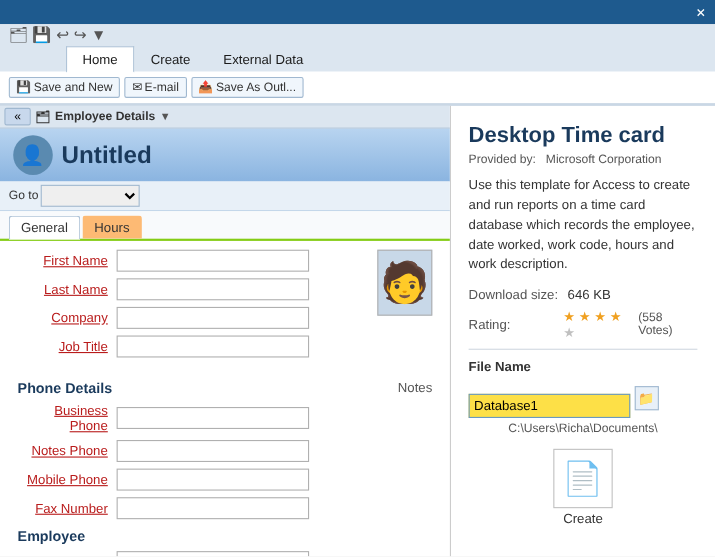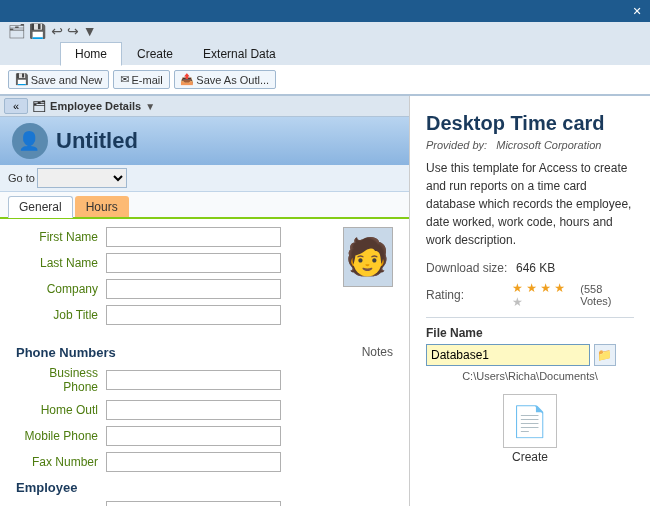--- a/index.html
+++ b/index.html
@@ -39,41 +39,41 @@
     .form-toolbar-btn { font-size: 11px; display: flex; align-items: center; gap: 2px; padding: 2px 6px; border: 1px solid #a0b8d0; background: #f0f6fc; cursor: pointer; border-radius: 2px; color: #333; }
 
     
     .form-tabs { display: flex; border-bottom: 2px solid #84cc16; padding: 4px 8px 0; background: #f8fafc; }
     .form-tab { padding: 3px 10px; font-size: 12px; cursor: pointer; border: 1px solid transparent; border-bottom: none; margin-right: 2px; background: #fdba74; border-radius: 3px 3px 0 0; color: #333; }
     .form-tab.active { background: white; border-color: #b0c4d8; border-bottom: 1px solid white; margin-bottom: -1px; }
 
     
     .form-content { padding: 8px 16px; }
     .form-row { display: flex; align-items: center; margin-bottom: 6px; }
-    .form-label { font-size: 12px; color: #4d7c0f; width: 90px; text-align: right; padding-right: 8px; }
+    .form-label { font-size: 12px; color: #b91c1c; width: 90px; text-align: right; padding-right: 8px; text-decoration: underline; }
     .form-input { height: 20px; border: 1px solid #b0b0b0; background: white; width: 175px; font-size: 11px; padding: 0 3px; }
     .photo-placeholder { width: 50px; height: 60px; border: 1px solid #b0b0b0; background: #c8d8e8; display: flex; align-items: center; justify-content: center; overflow: hidden; margin-left: 8px; }
     .photo-person { font-size: 36px; color: #6a9aba; line-height: 1; }
 
     .section-title { font-size: 13px; font-weight: bold; color: #1a3a5c; margin: 8px 0 6px; }
     .notes-label { font-size: 12px; color: #555; margin-left: 4px; }
 
     
     .right-panel { flex: 1; padding: 16px 16px; background: white; overflow-y: auto; }
     .panel-title { font-size: 20px; color: #1a3a5c; font-weight: bold; margin-bottom: 4px; }
-    .panel-provided { font-size: 11px; color: #555; margin-bottom: 8px; font-style: italic; }
+    .panel-provided { font-size: 11px; color: #555; margin-bottom: 8px; }
     .panel-desc { font-size: 12px; color: #333; line-height: 1.5; margin-bottom: 12px; }
     .panel-row { display: flex; align-items: center; margin-bottom: 6px; font-size: 12px; }
     .panel-row-label { color: #555; width: 90px; }
     .panel-row-value { color: #333; }
     .star { color: #f0a020; }
     .star-empty { color: #c0c0c0; }
     .file-name-label { font-size: 12px; color: #333; margin-bottom: 4px; font-weight: bold; }
     .file-name-row { display: flex; align-items: center; gap: 4px; margin-bottom: 4px; }
-    .file-name-input { height: 22px; border: 1px solid #6a9ac0; background: #fef9c3; width: 164px; font-size: 12px; padding: 0 4px; }
+    .file-name-input { height: 22px; border: 1px solid #6a9ac0; background: #fde047; width: 147px; font-size: 12px; padding: 0 4px; margin-top: 14px; }
     .file-path { font-size: 11px; color: #555; margin-bottom: 12px; text-align: center; }
     .file-browse-btn { width: 22px; height: 22px; border: 1px solid #a0b8d0; background: #e8f0f8; display: flex; align-items: center; justify-content: center; cursor: pointer; font-size: 12px; }
 
     
     .create-area { display: flex; flex-direction: column; align-items: center; }
     .create-icon-box { width: 54px; height: 54px; border: 1px solid #c0c0c0; background: white; display: flex; align-items: center; justify-content: center; margin-bottom: 2px; cursor: pointer; }
     .create-icon { font-size: 30px; color: #555; }
     .create-label { font-size: 12px; color: #333; }
 
     .separator { height: 1px; background: #d0d8e0; margin: 8px 0; }
@@ -167,29 +167,29 @@
             <span class="form-label">Job Title</span>
             <input class="form-input" type="text" style="">
           </div>
         </div>
         <div class="photo-placeholder">
           <span class="photo-person">🧑</span>
         </div>
       </div>
 
       <div style="display:flex; justify-content:space-between; align-items:center; margin-top:6px;">
-        <div class="section-title">Phone Numbers</div>
+        <div class="section-title">Phone Details</div>
         <span class="notes-label">Notes</span>
       </div>
       <div class="form-row">
         <span class="form-label">Business Phone</span>
         <input class="form-input" type="text" style="">
       </div>
       <div class="form-row">
-        <span class="form-label">Home Outl</span>
+        <span class="form-label">Notes Phone</span>
         <input class="form-input" type="text" style="">
       </div>
       <div class="form-row">
         <span class="form-label">Mobile Phone</span>
         <input class="form-input" type="text" style="">
       </div>
       <div class="form-row">
         <span class="form-label">Fax Number</span>
         <input class="form-input" type="text" style="">
       </div>

